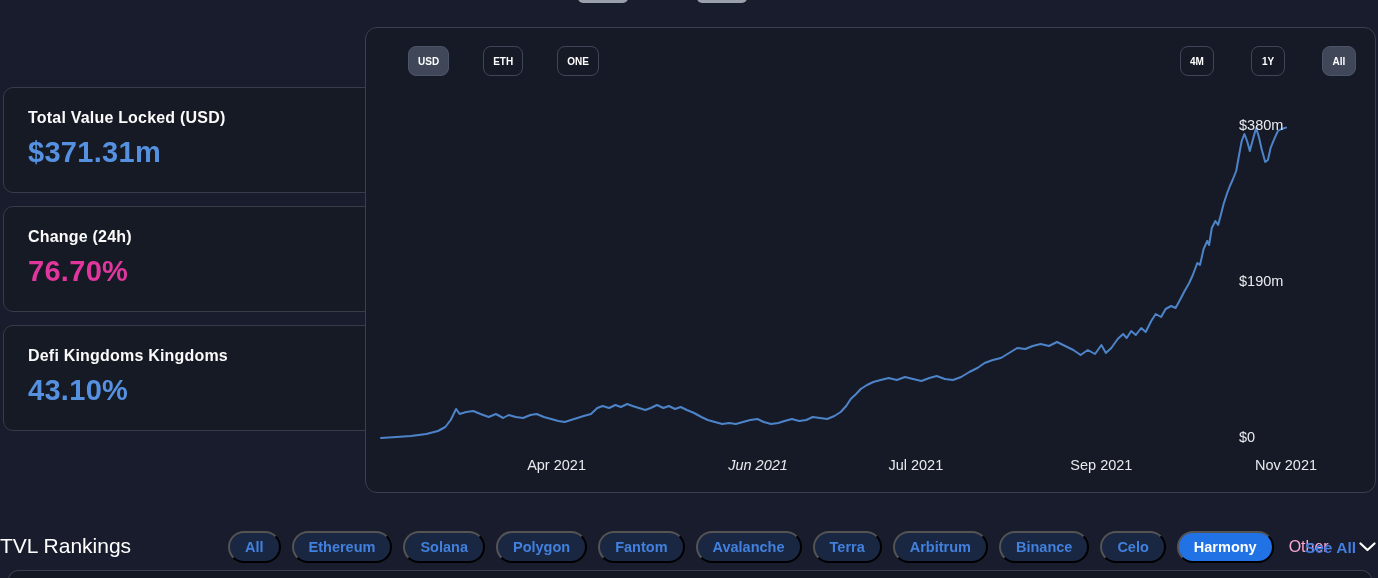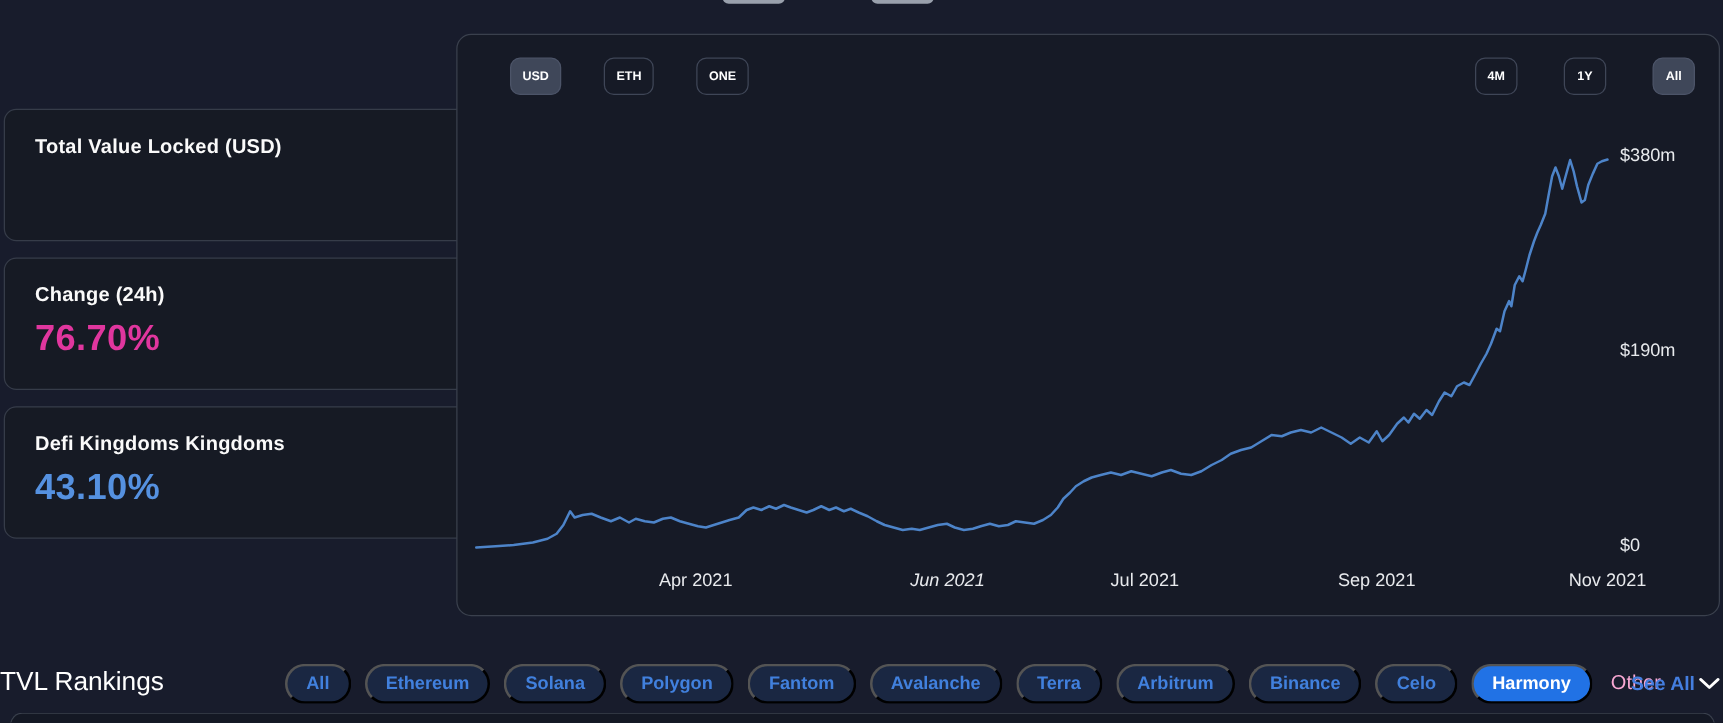--- a/index.html
+++ b/index.html
@@ -20,21 +20,21 @@
 
   
   .chart-panel { position:absolute; left:365px; top:27px; width:1011px; height:466px; background:#161a26; border:1px solid #3a404d; border-radius:12px; }
   .toolbar-left { position:absolute; left:18px; top:18px; display:flex; gap:10px; }
   .toolbar-right { position:absolute; right:19px; top:18px; display:flex; gap:13px; }
   .chip { display:inline-flex; align-items:center; justify-content:center; height:30px; min-width:34px; padding:0 9px; border-radius:8px; border:1px solid #3f4657; background:transparent; color:#fff; font-weight:700; font-size:10px; cursor:pointer;margin-left:24px; }
   .chip.active { background:#3f4759; border-color:#4c5468; }
 
   .plot { position:absolute; left:0; top:0; width:1009px; height:464px; }
   .x-tick { position:absolute; top:429px; transform:translateX(-50%); font-size:14.5px; color:#e8eaed; white-space:nowrap; }
-  .y-tick { position:absolute; left:930px; font-size:14.5px; color:#e8eaed; white-space:nowrap; }
+  .y-tick { position:absolute; left:873px; font-size:14.5px; color:#e8eaed; white-space:nowrap; }
 
   
   .rankings-title { position:absolute; left:0px; top:534px; font-size:21px; font-weight:400; color:#fff; }
   .pill-row { position:absolute; left:228px; top:531px; display:flex; align-items:center; gap:11px; }
   .pill { display:inline-flex; align-items:center; justify-content:center; height:32px; padding:0 15px; border-radius:16px; background:#1a2742; color:#4180dd; font-weight:600; font-size:14.5px; cursor:pointer; }
   .pill.harmony-active { background:#2172e5; color:#fff; font-weight:700; }
   .other-wrap { display:inline-flex; align-items:center; gap:30px; margin-left:4px; cursor:pointer; }
   .other-label { font-size:16px; font-weight:400; color:#f9a8d4; }
   .see-all { position:absolute; right:22px; top:539px; font-size:15.5px; font-weight:600; color:#447ee0; cursor:pointer; text-decoration:none; }
 
@@ -46,20 +46,21 @@
 
 <div class="page">
 
   <div class="tab-stub s1"></div>
   <div class="tab-stub s2"></div>
 
   <aside class="stats">
 
       <div class="card">
         <div class="card-title">Total Value Locked (USD)</div>
+        <div class="card-value" style="color: rgb(85, 145, 224);">$371.31m</div>
       </div>
 
       <div class="card">
         <div class="card-title">Change (24h)</div>
         <div class="card-value" style="color: rgb(224, 54, 158);">76.70%</div>
       </div>
 
       <div class="card">
         <div class="card-title">Defi Kingdoms Kingdoms</div>
         <div class="card-value" style="color: rgb(85, 145, 224);">43.10%</div>

